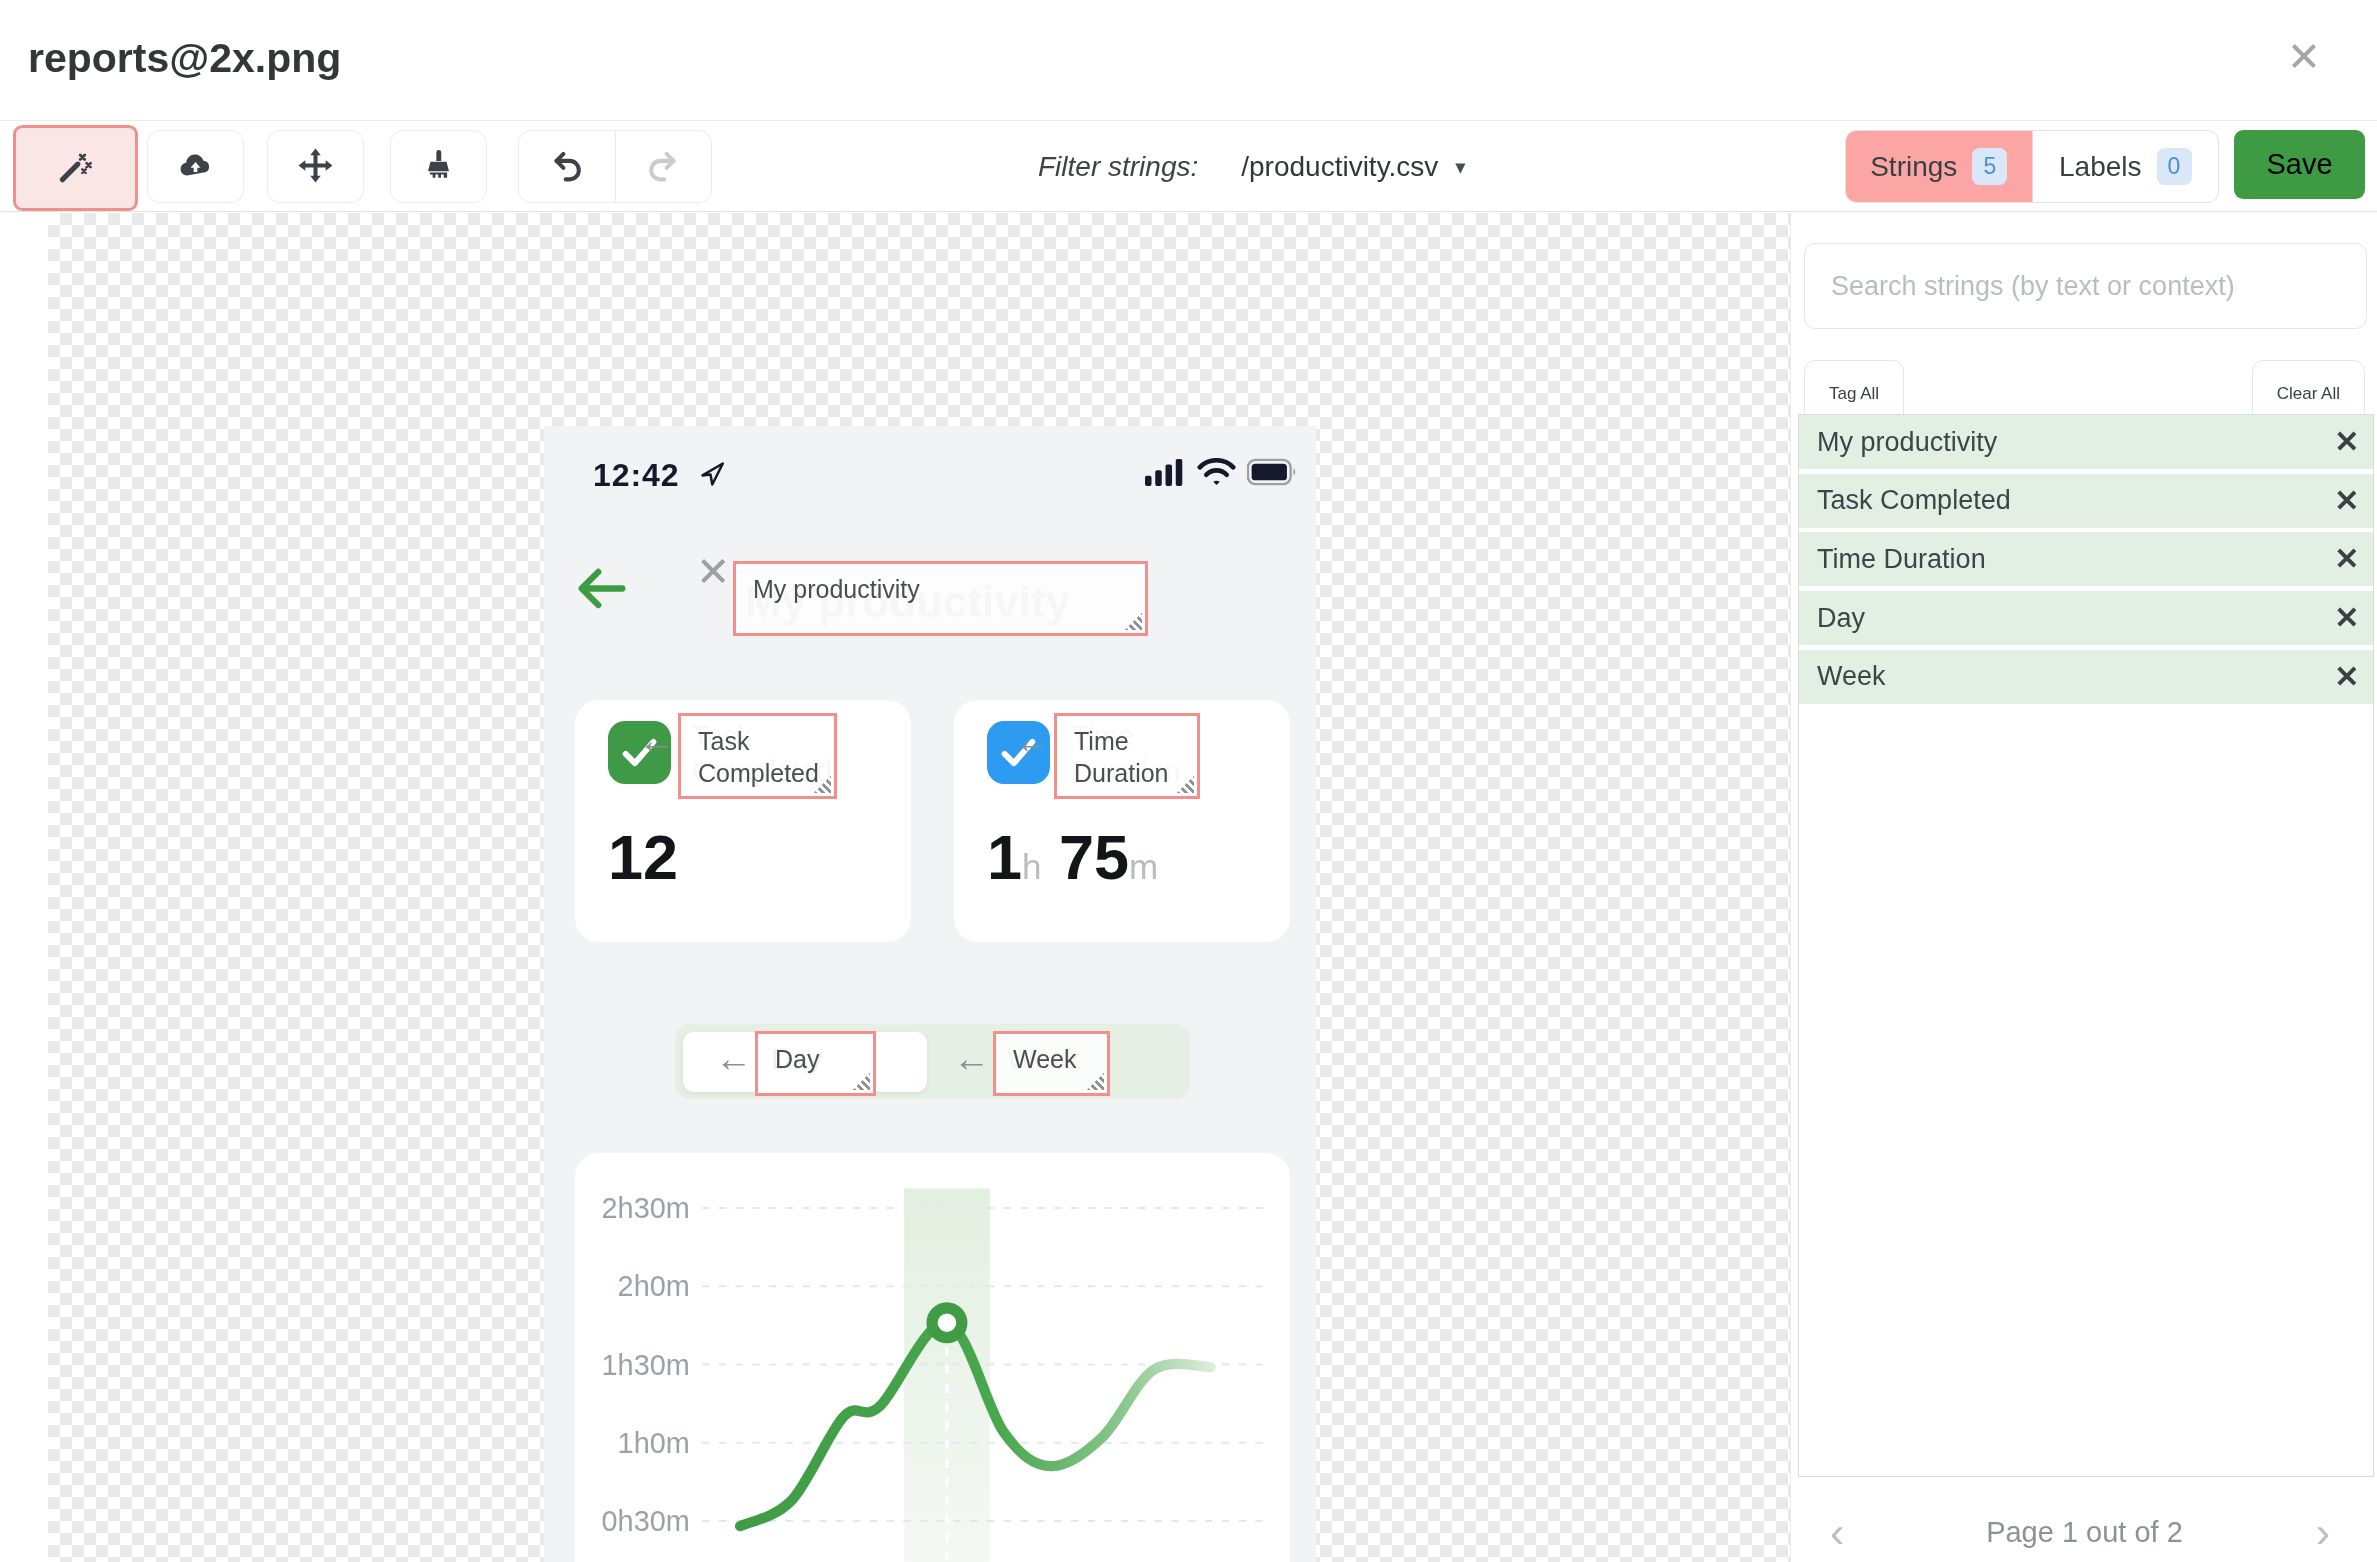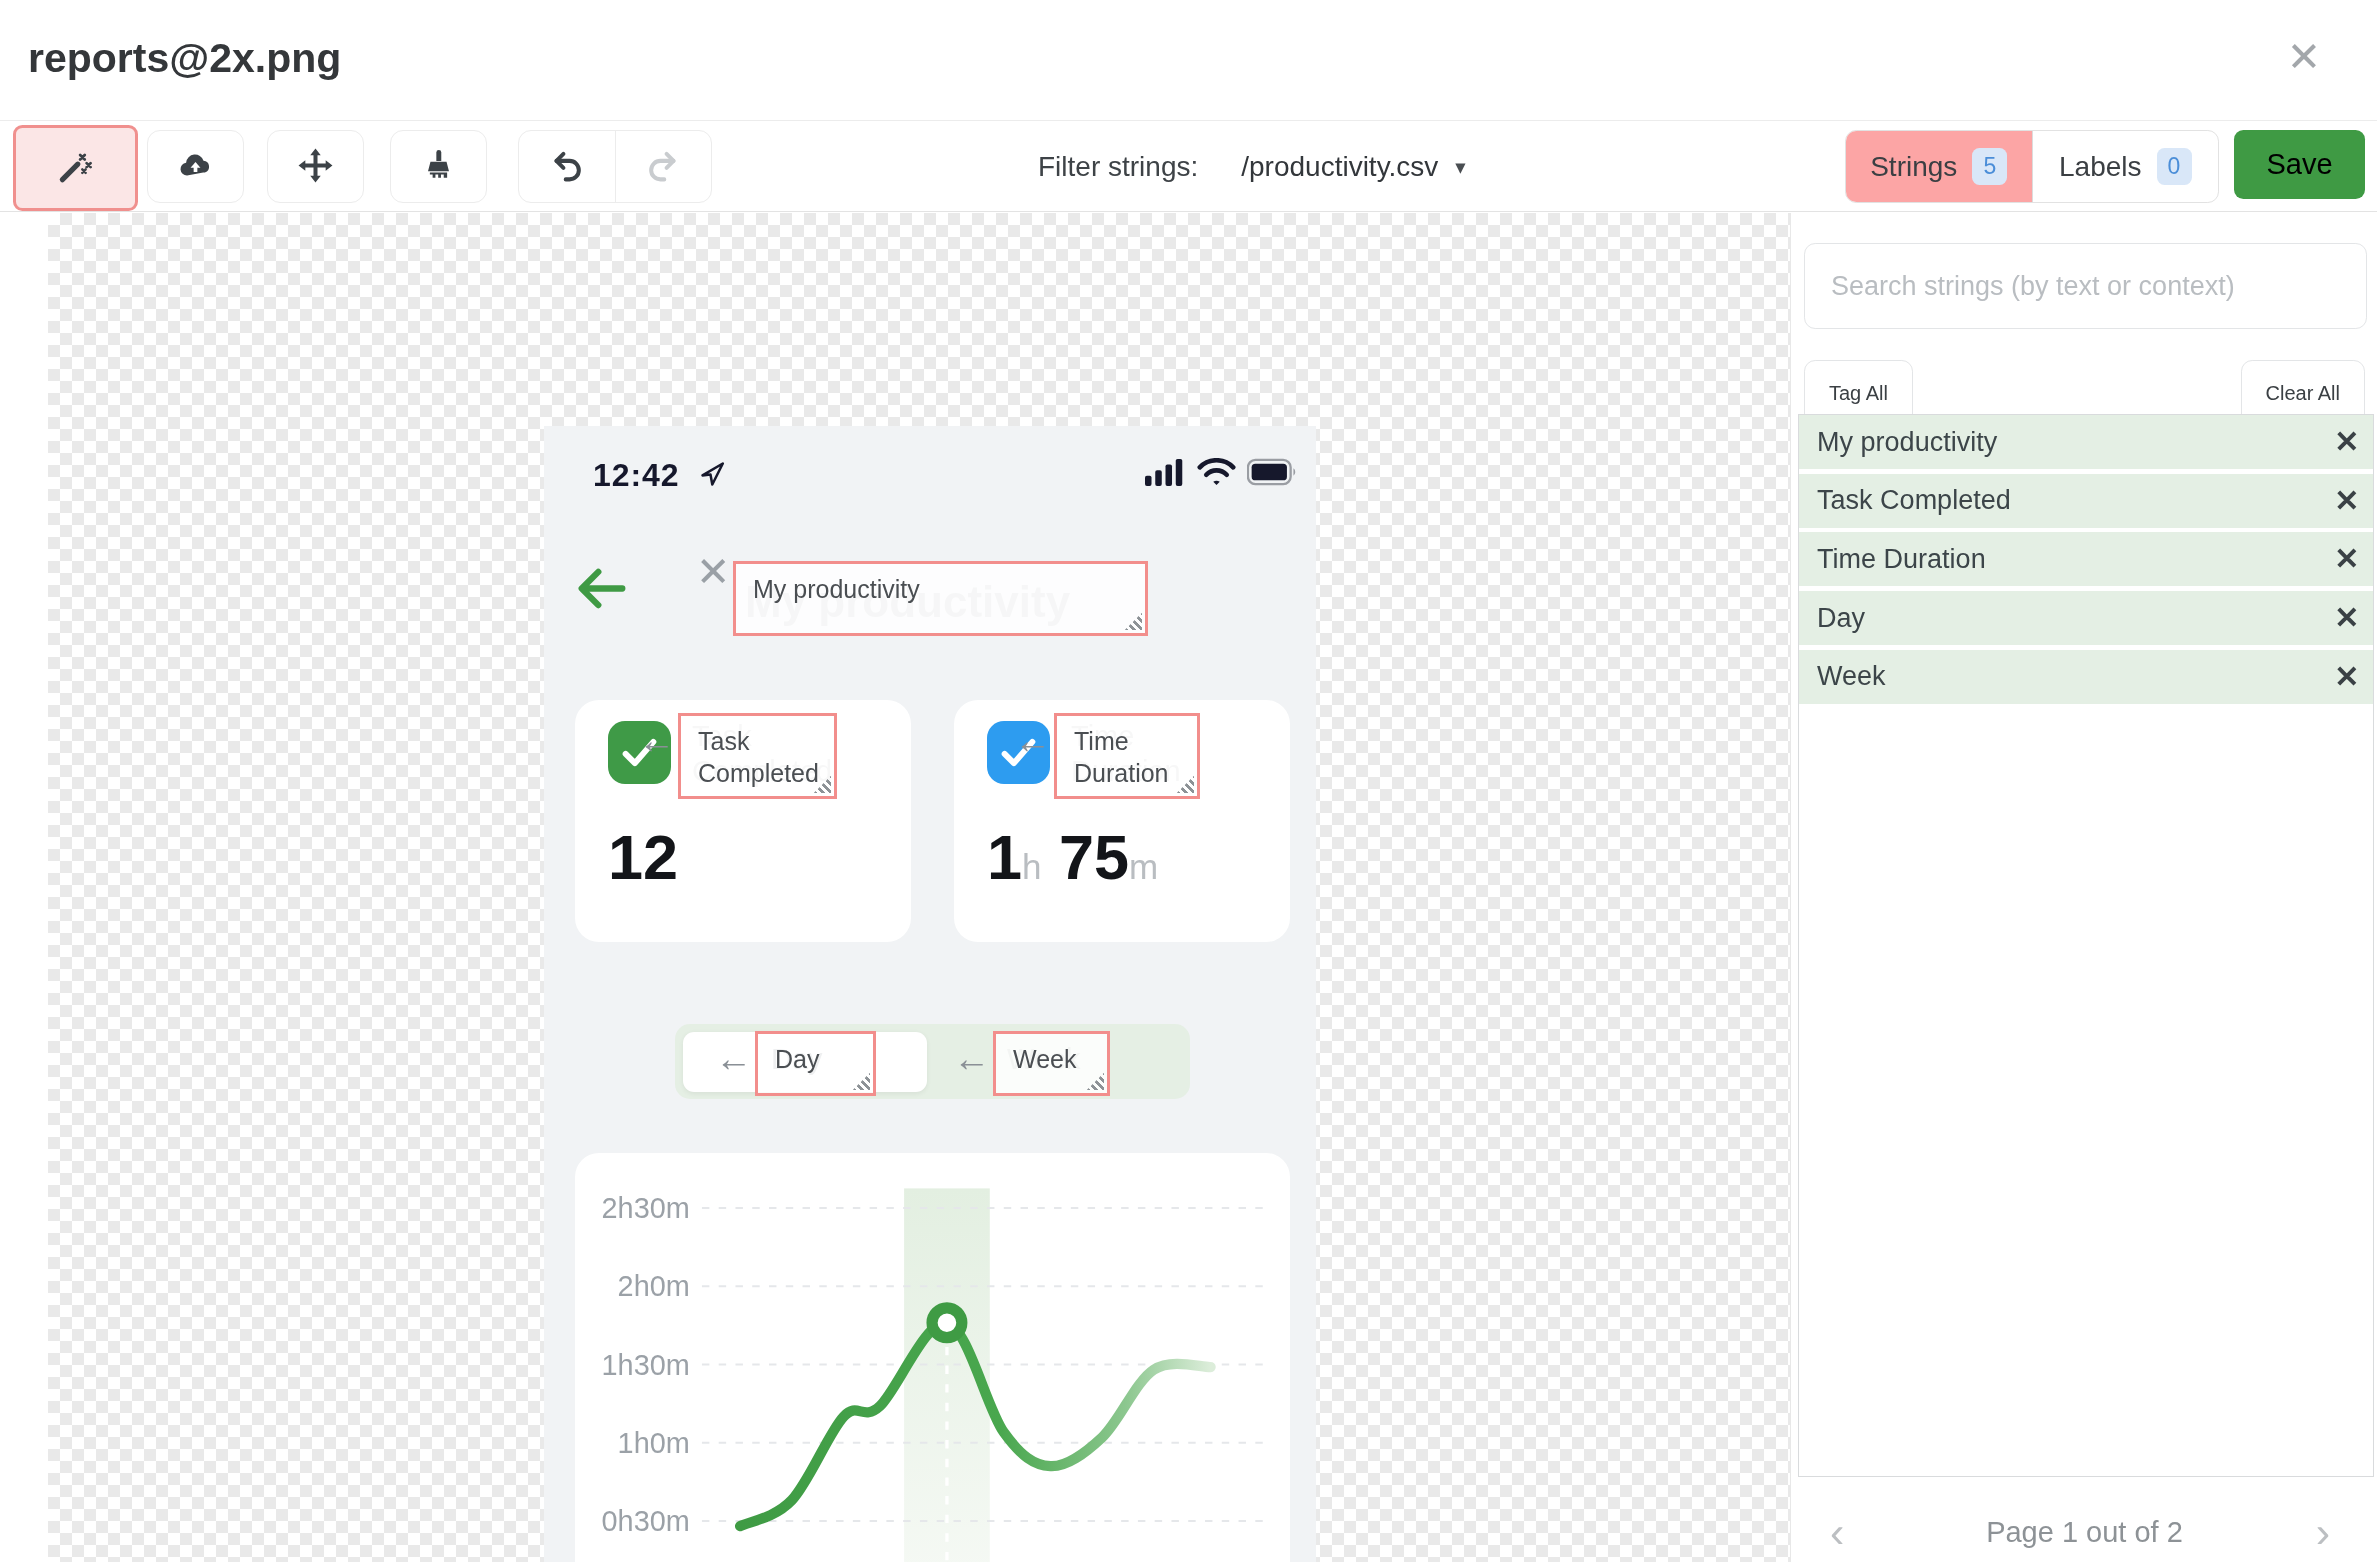--- a/index.html
+++ b/index.html
@@ -15,21 +15,21 @@
   
   .toolbar { position:absolute; left:0; top:121px; width:2377px; height:91px; background:#fff; border-bottom:0.9px solid #e3e3e3; }
   .tbtn { position:absolute; top:9.3px; height:73px; width:97px; background:#fff; border:1.9px solid #ececec; border-radius:13px; display:flex; align-items:center; justify-content:center; }
   .tbtn svg { width:37px; height:37px; }
   .tbtn-magic { left:13px; top:3.7px; width:125px; height:86px; background:#fbe6e6; border:3.7px solid #f0908e; border-radius:9.3px; }
   .tbtn-cloud { left:147px; } .tbtn-move { left:267px; } .tbtn-brush { left:390px; }
   .undo-group { position:absolute; left:518px; top:9.3px; width:194px; height:73px; border:1.9px solid #ececec; border-radius:13px; background:#fff; display:flex; }
   .undo-half { flex:1; display:flex; align-items:center; justify-content:center; }
   .undo-half:first-child { border-right:1.9px solid #ececec; }
   .filter-wrap { position:absolute; left:1038px; top:0; height:91px; display:flex; align-items:center; gap:43px; }
-  .filter-label { font-size:28px; color:#3e4347; }
+  .filter-label { font-size:28px; color:#3e4347;font-style:italic; }
   .filter-value { font-size:28px; color:#33373b; display:flex; align-items:center; gap:17px; cursor:pointer; }
   .filter-caret { font-size:20.5px; color:#4a4e52; }
   .seg { position:absolute; left:1845px; top:9.3px; width:374px; height:73px; border:1.9px solid #e2e2e2; border-radius:11.2px; display:flex; overflow:hidden; background:#fff; }
   .seg-half { flex:1; display:flex; align-items:center; justify-content:center; gap:15px; font-size:28px; color:#3b3f43; cursor:pointer; }
   .seg-half.sel { background:#fca5a5; }
   .seg-half + .seg-half { border-left:1.9px solid #dcdcdc; }
   .badge { min-width:35px; height:37px; padding:0 7.5px; background:#d9e7f8; color:#4b8ed8; font-size:23px; border-radius:7.5px; display:flex; align-items:center; justify-content:center; }
   .save-btn { position:absolute; left:2234px; top:9.3px; width:131px; height:69px; background:#3f9a44; border:none; border-radius:9.3px; color:#000000; font-size:29px; font-family:"Liberation Sans",sans-serif; cursor:pointer; }
   
   .canvas { position:absolute; left:0; top:213px; width:1790px; height:1350px;
@@ -66,21 +66,21 @@
   .tag .anchor { position:absolute; left:-43px; top:5.6px; font-size:37px; color:#8a9096; line-height:1; }
   .tag-title { left:685px; top:348px; width:415px; height:75px; }
   .tag-card1 { left:630px; top:500px; width:159px; height:86px; }
   .tag-card2 { left:1006px; top:500px; width:146px; height:86px; }
   .tag-day { left:707px; top:818px; width:121px; height:65px; }
   .tag-week { left:945px; top:818px; width:117px; height:65px; }
   
   .sidebar { position:absolute; left:1790px; top:213px; width:587px; height:1350px; background:#fff; border-left:0.9px solid #e8e8e8; }
   .search { position:absolute; left:13px; top:30px; width:563px; height:86px; border:1.9px solid #e3e5e7; border-radius:11.2px; font-size:27px; padding:0 26px; color:#404040; font-family:"Liberation Sans",sans-serif; }
   .search::placeholder { color:#b9bdc1; }
-  .sb-btn { position:absolute; top:147px; height:67px; background:#fff; border:1.9px solid #e3e5e7; border-radius:11.2px; font-size:20px; color:#3b4044; font-family:"Liberation Sans",sans-serif; padding:15px 24px; cursor:pointer; }
+  .sb-btn { position:absolute; top:147px; height:67px; background:#fff; border:1.9px solid #e3e5e7; border-radius:11.2px; font-size:17px; color:#3b4044; font-family:"Liberation Sans",sans-serif; padding:15px 24px; cursor:pointer; }
   .sb-tagall { left:13px; } .sb-clearall { right:12px; }
   .stringlist { position:absolute; left:6.5px; top:201px; width:576px; height:1063px; border:1.9px solid #d9dbdd; background:#fff; }
   .srow { position:relative; height:54px; background:#e4efe4; margin-bottom:4.7px; display:flex; align-items:center; }
   .srow .lbl { margin-left:18.6px; font-size:27px; color:#3c4549; }
   .srow .rx { position:absolute; right:13px; font-size:30px; font-weight:700; color:#3a4145; cursor:pointer; line-height:1; }
   .pager { position:absolute; left:0; top:1291px; width:587px; height:56px; display:flex; align-items:center; }
   .pager .pg-prev { position:absolute; left:39px; font-size:43px; color:#bcbfc2; line-height:0.8; }
   .pager .pg-next { position:absolute; right:48px; font-size:43px; color:#bcbfc2; line-height:0.8; }
   .pager .pg-text { width:100%; text-align:center; font-size:29px; color:#8d9296; } .darkf { fill:#3c4247; }
 </style>

